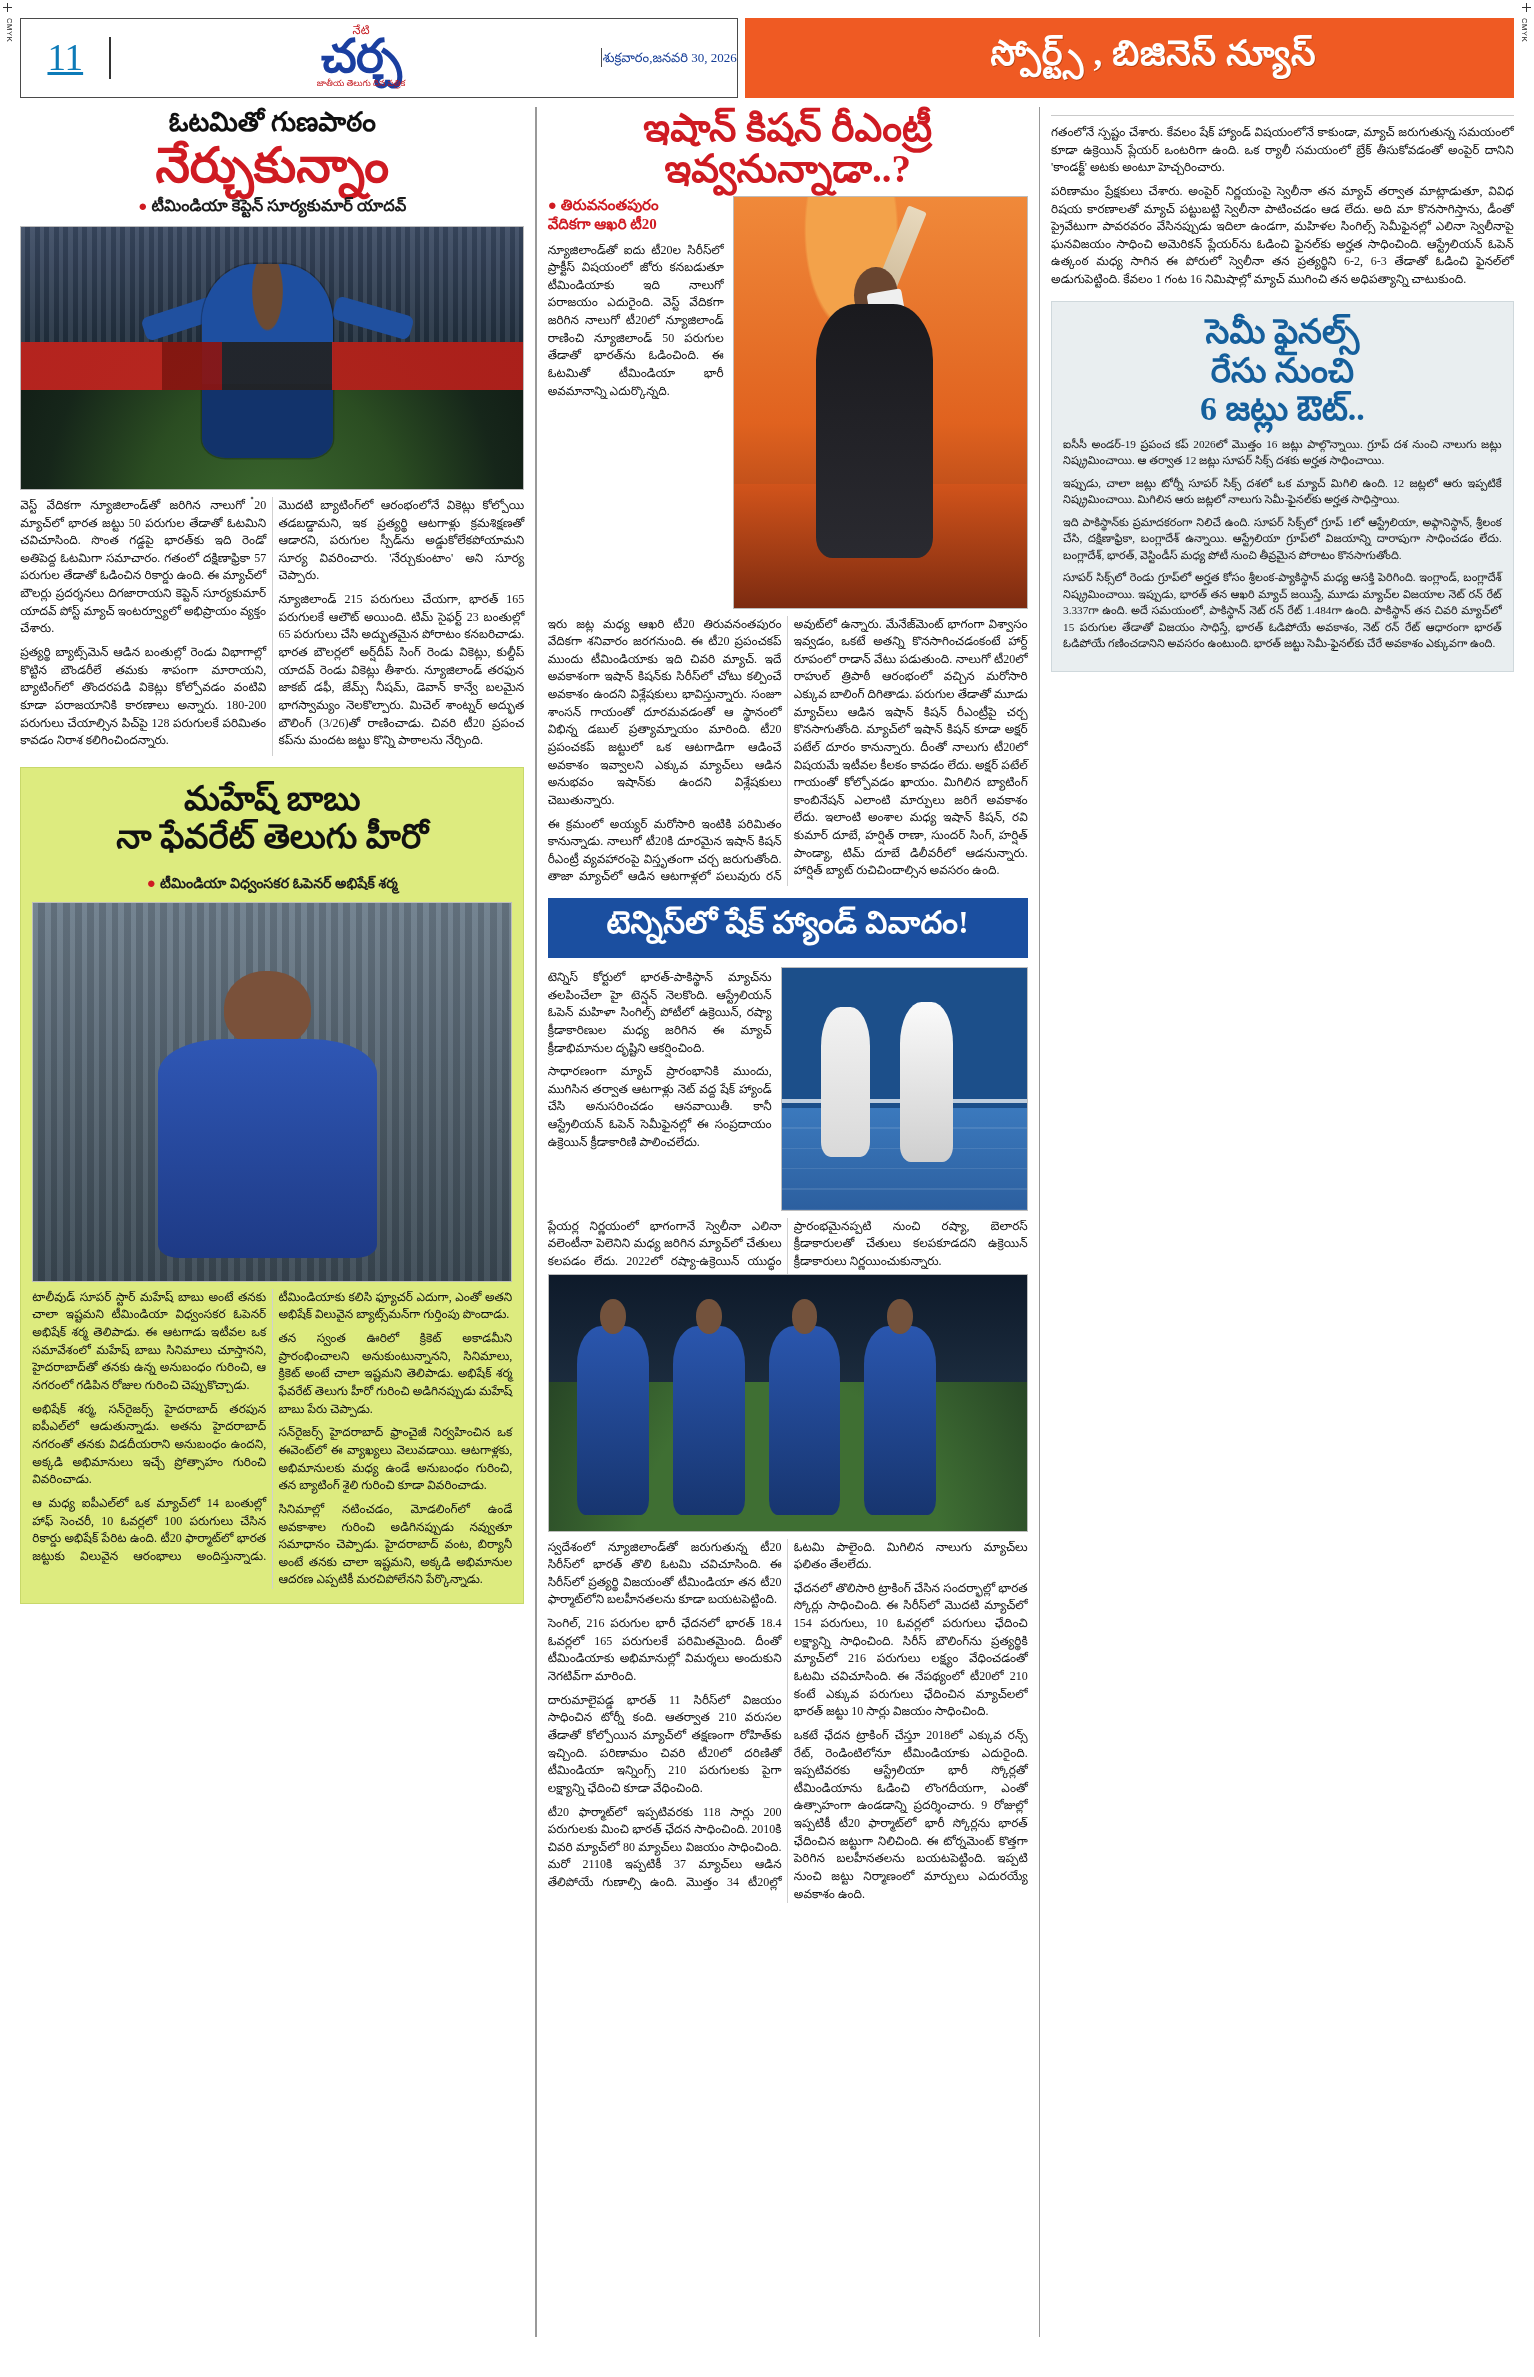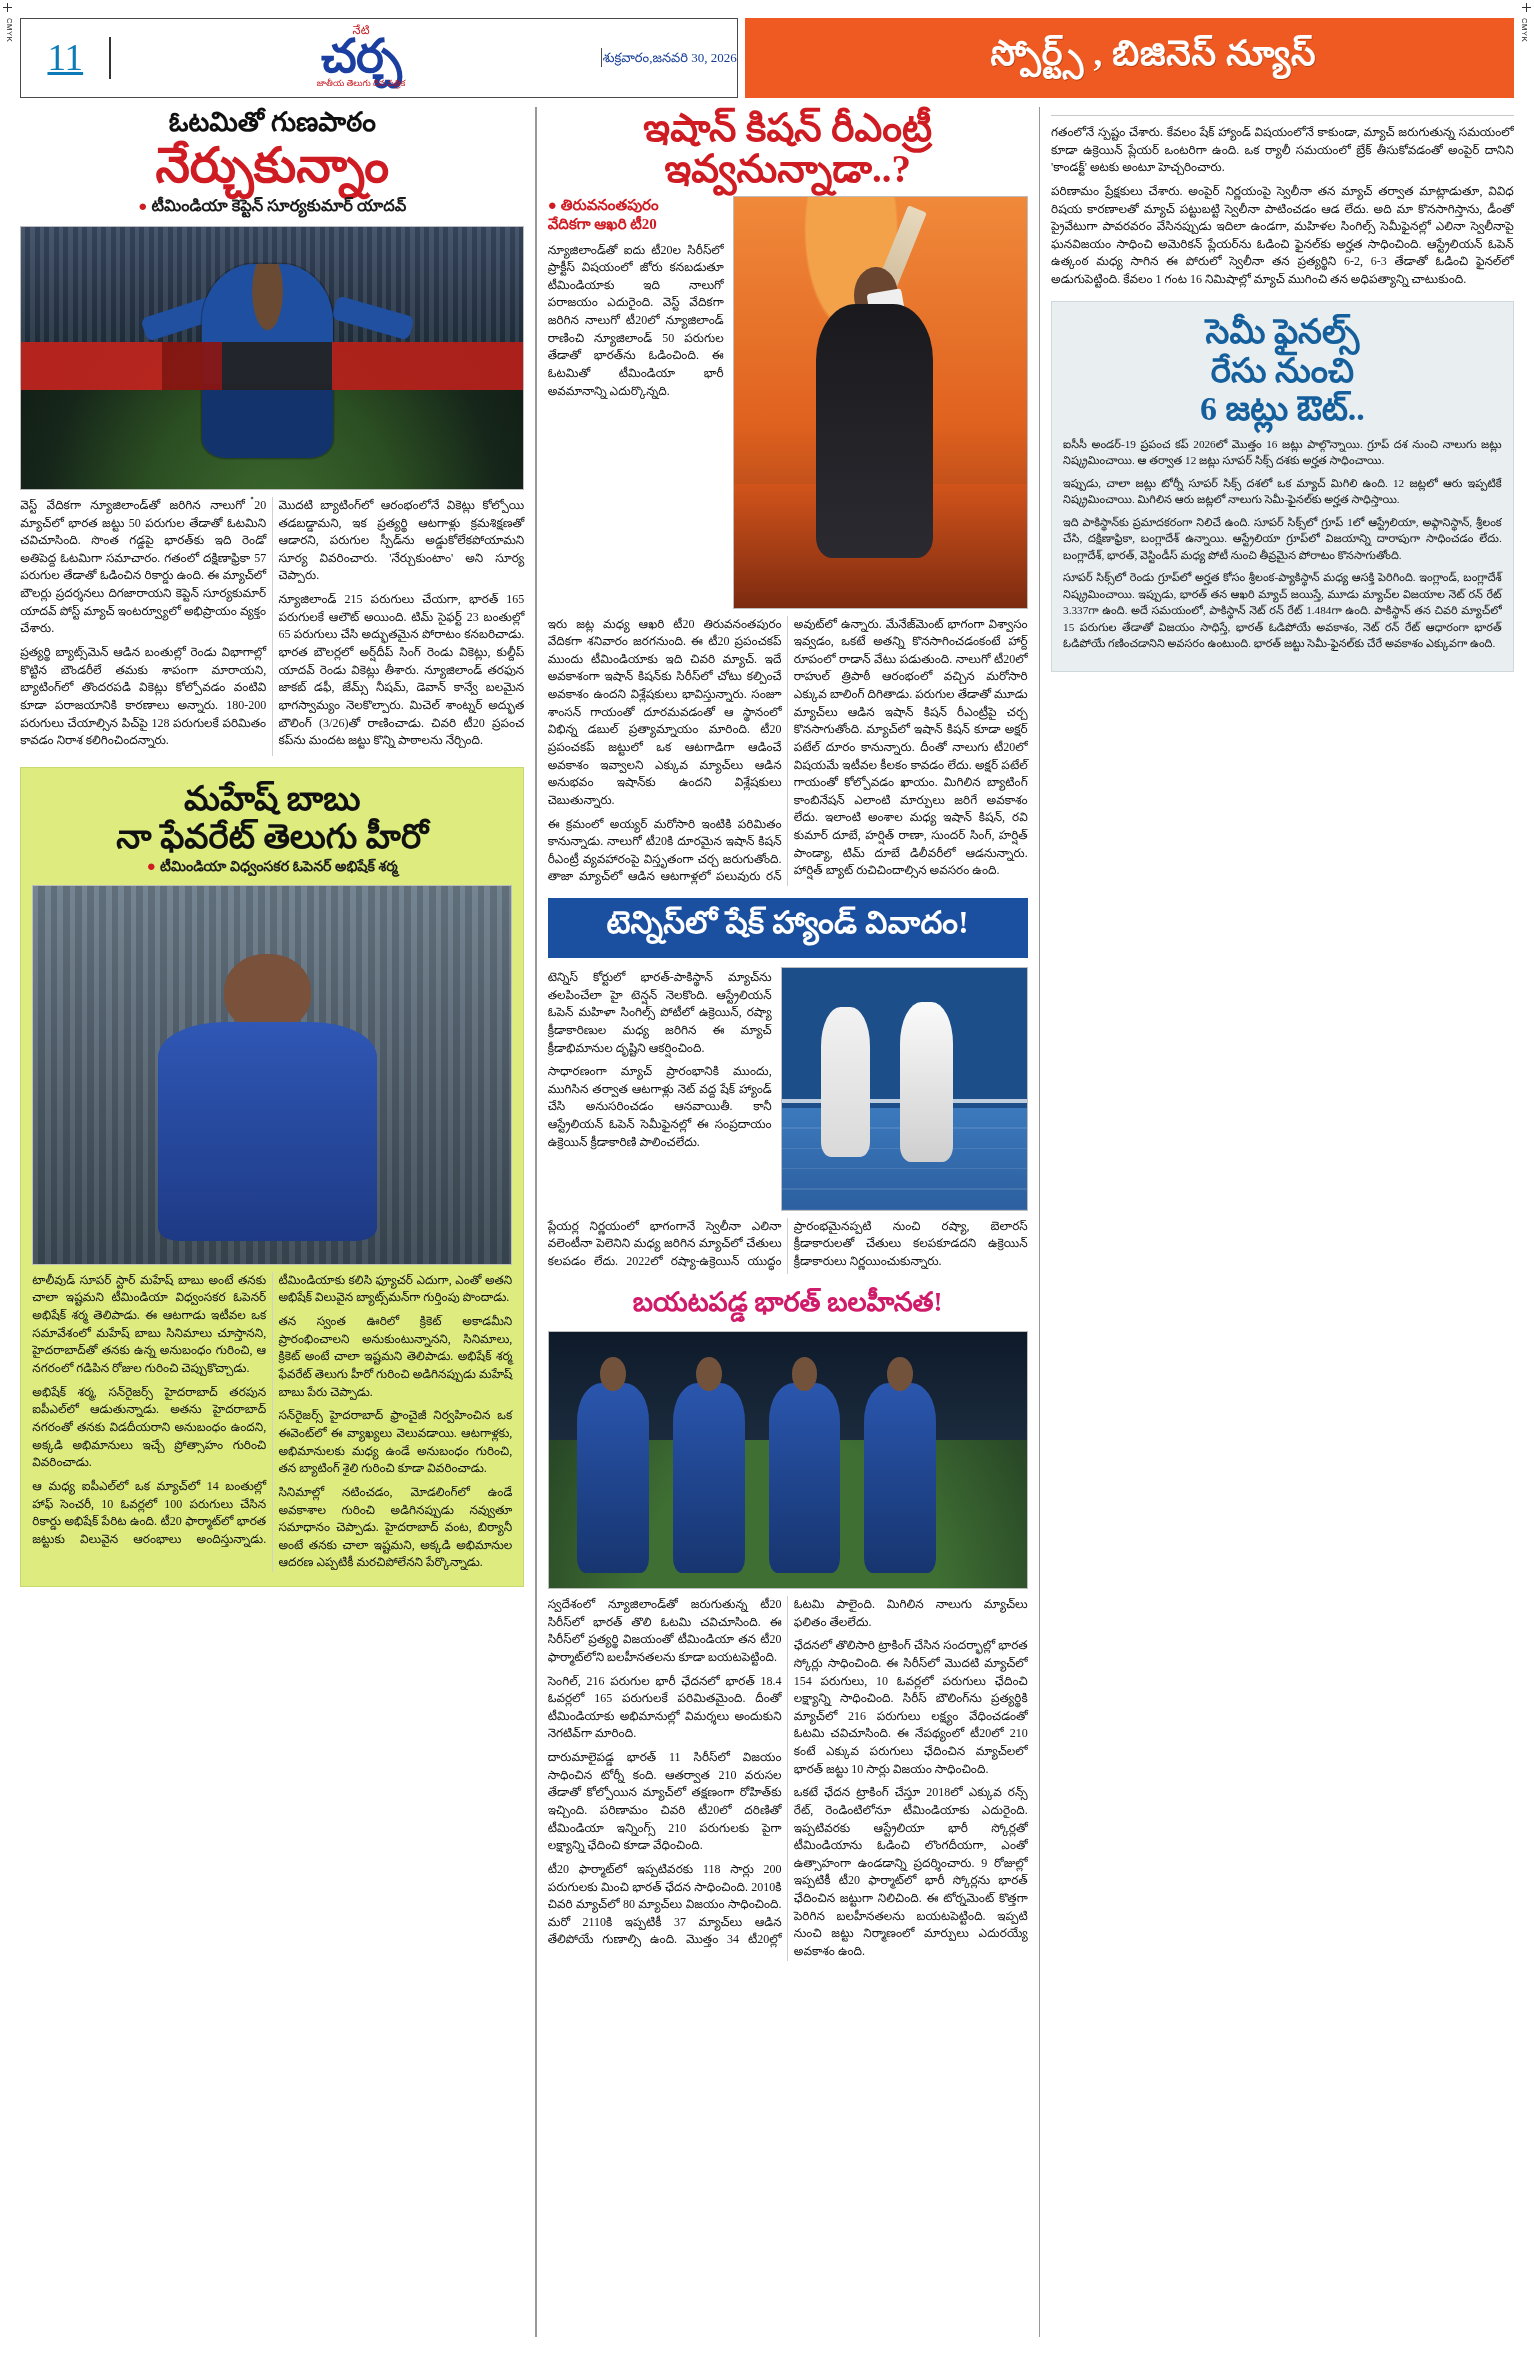--- a/index.html
+++ b/index.html
@@ -324,21 +324,21 @@
     border: 0.7px solid #c8d86a;
   }
   .box-green .h {
     text-align: center;
     font-family: "Liberation Serif", serif;
     font-weight: bold;
     font-size: 34px;
     line-height: 1.12;
     color: #111;
   }
-  .box-green .byline { font-size: 14.2px; margin-top: 2px; }
+  .box-green .byline { font-size: 14.2px; margin-top: 19px; }
 
   .banner-blue {
     background: #1b4fa0;
     color: #fff;
     text-align: center;
     font-family: "Liberation Serif", serif;
     font-weight: bold;
     font-size: 31px;
     padding: 6.8px 5.4px 9.5px 5.4px;
     margin: 12.2px 0 9.5px 0;
@@ -499,21 +499,20 @@
             <div class="net"></div>
             <div class="p1"></div>
             <div class="p2"></div>
           </div>
         </div>
       </div>
       <div class="body-text two-col">
         <p>ప్లేయర్ల నిర్ణయంలో భాగంగానే స్వెలీనా ఎలినా వలెంటీనా పెలెనిని మధ్య జరిగిన మ్యాచ్‌లో చేతులు కలపడం లేదు. 2022లో రష్యా-ఉక్రెయిన్ యుద్ధం ప్రారంభమైనప్పటి నుంచి రష్యా, బెలారస్ క్రీడాకారులతో చేతులు కలపకూడదని ఉక్రెయిన్ క్రీడాకారులు నిర్ణయించుకున్నారు.</p>
       </div>
 
-      <div class="head-pink">బయటపడ్డ భారత్ బలహీనత!</div>
       <div class="photo ph-team">
         <div class="pl" style="left:6%;">
             <i></i>
           </div>
         <div class="pl" style="left:26%;">
             <i></i>
           </div>
         <div class="pl" style="left:46%;">
             <i></i>
           </div>

